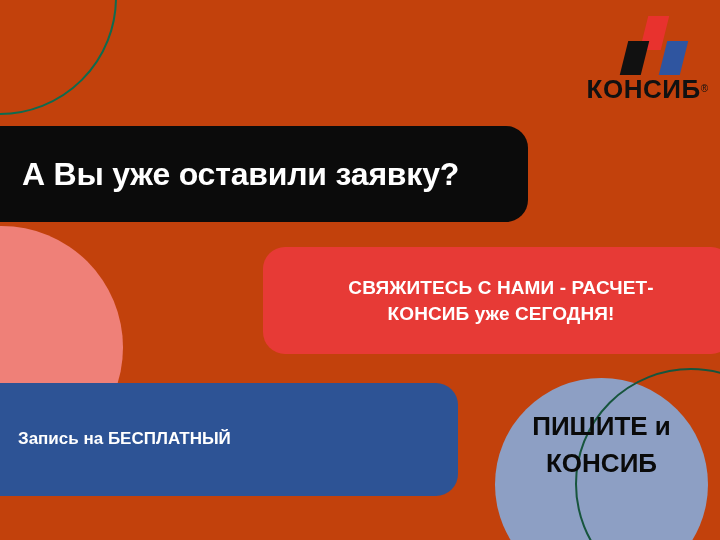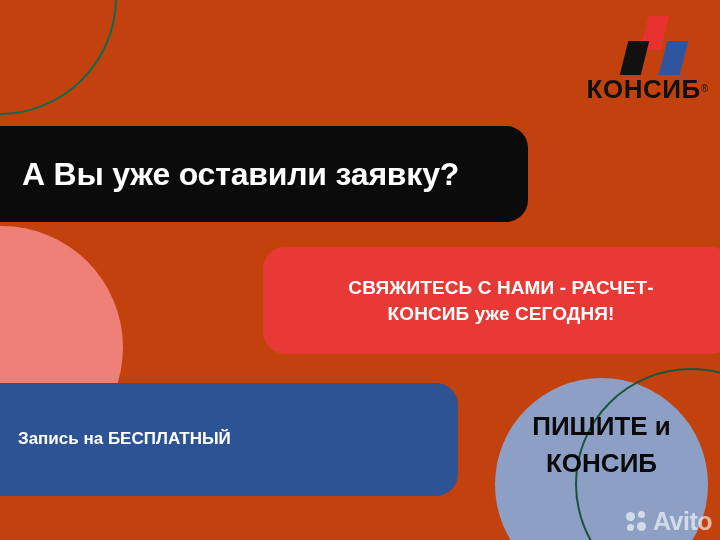--- a/index.html
+++ b/index.html
@@ -255,23 +255,14 @@
 
   <div class="banner" id="banner-blue">
     <div class="line">Запись на БЕСПЛАТНЫЙ</div>
   </div>
 
   <div id="circle-text">
     <div class="line">ПИШИТЕ и</div>
     <div class="line">КОНСИБ</div>
   </div>
 
-  <div id="watermark">
-    <span id="watermark-dots">
-      <i></i>
-        <i></i>
-        <i></i>
-        <i></i>
-    </span>
-    <span id="watermark-text">Avito</span>
-  </div>
 
 </div>
 
 </body></html>

